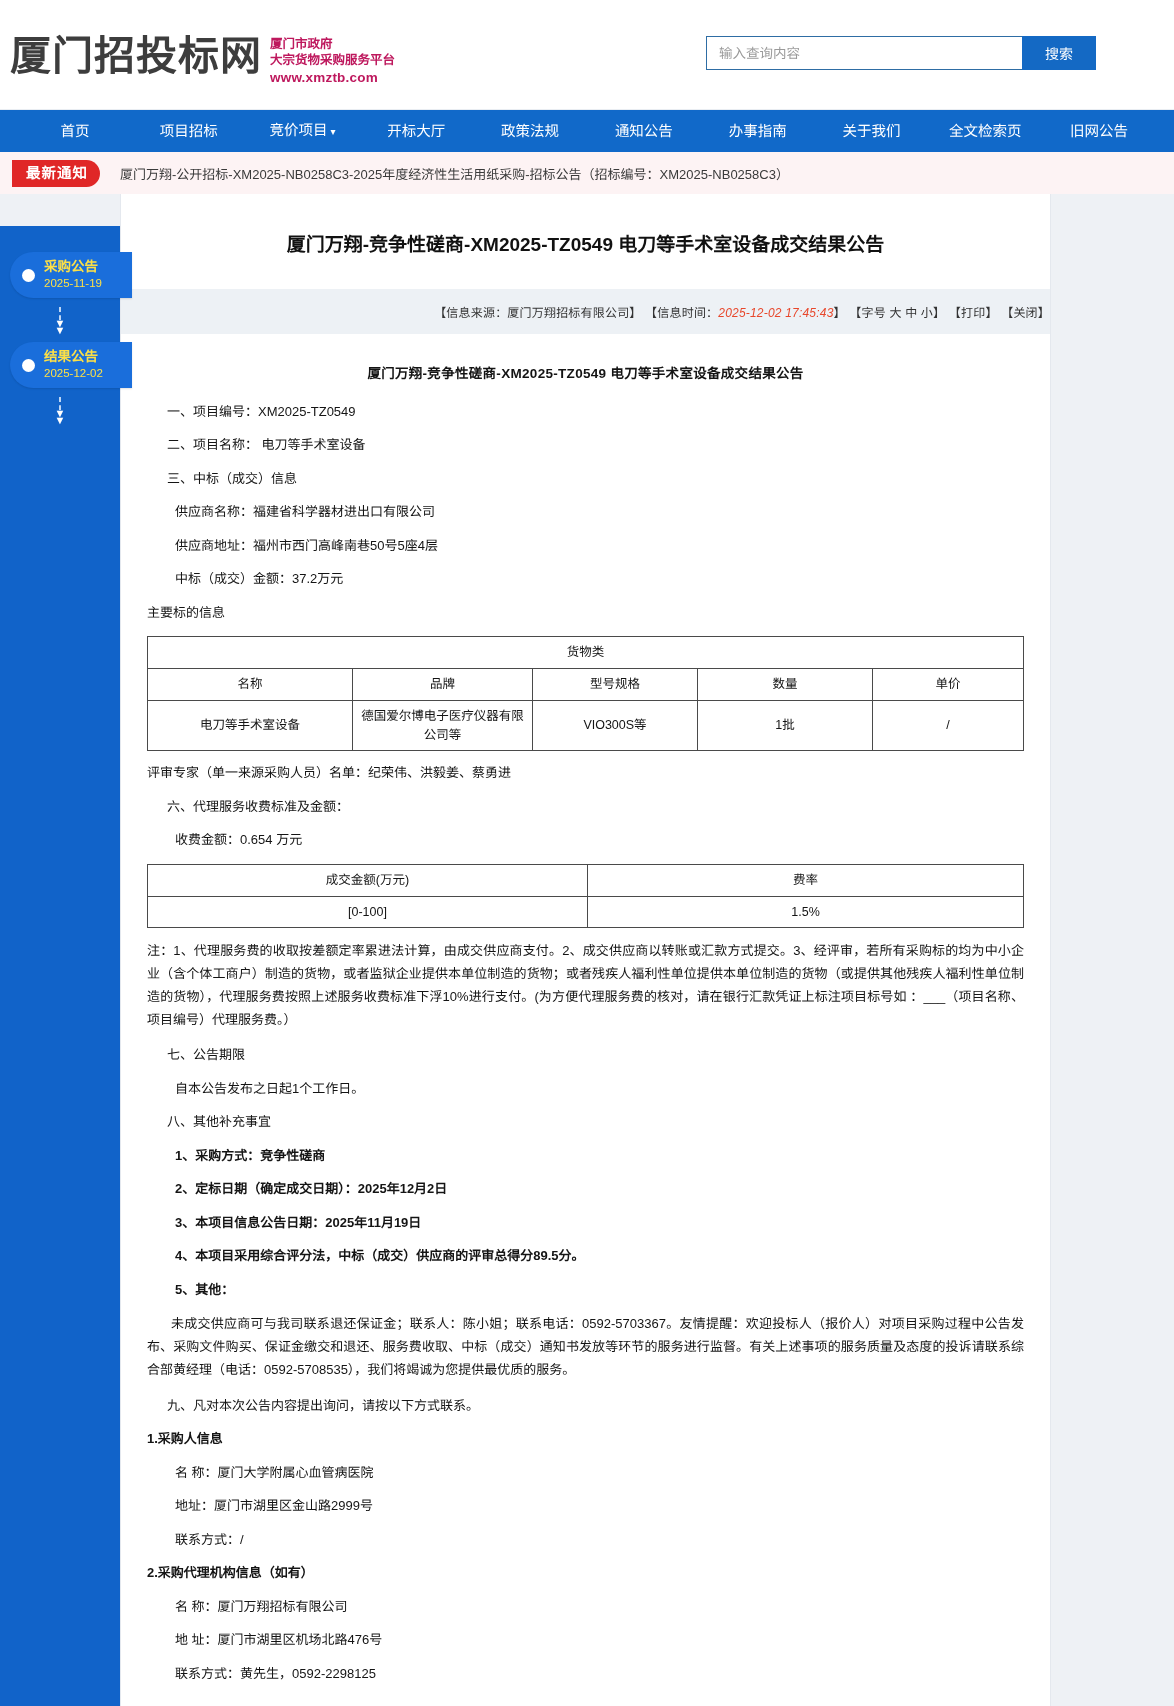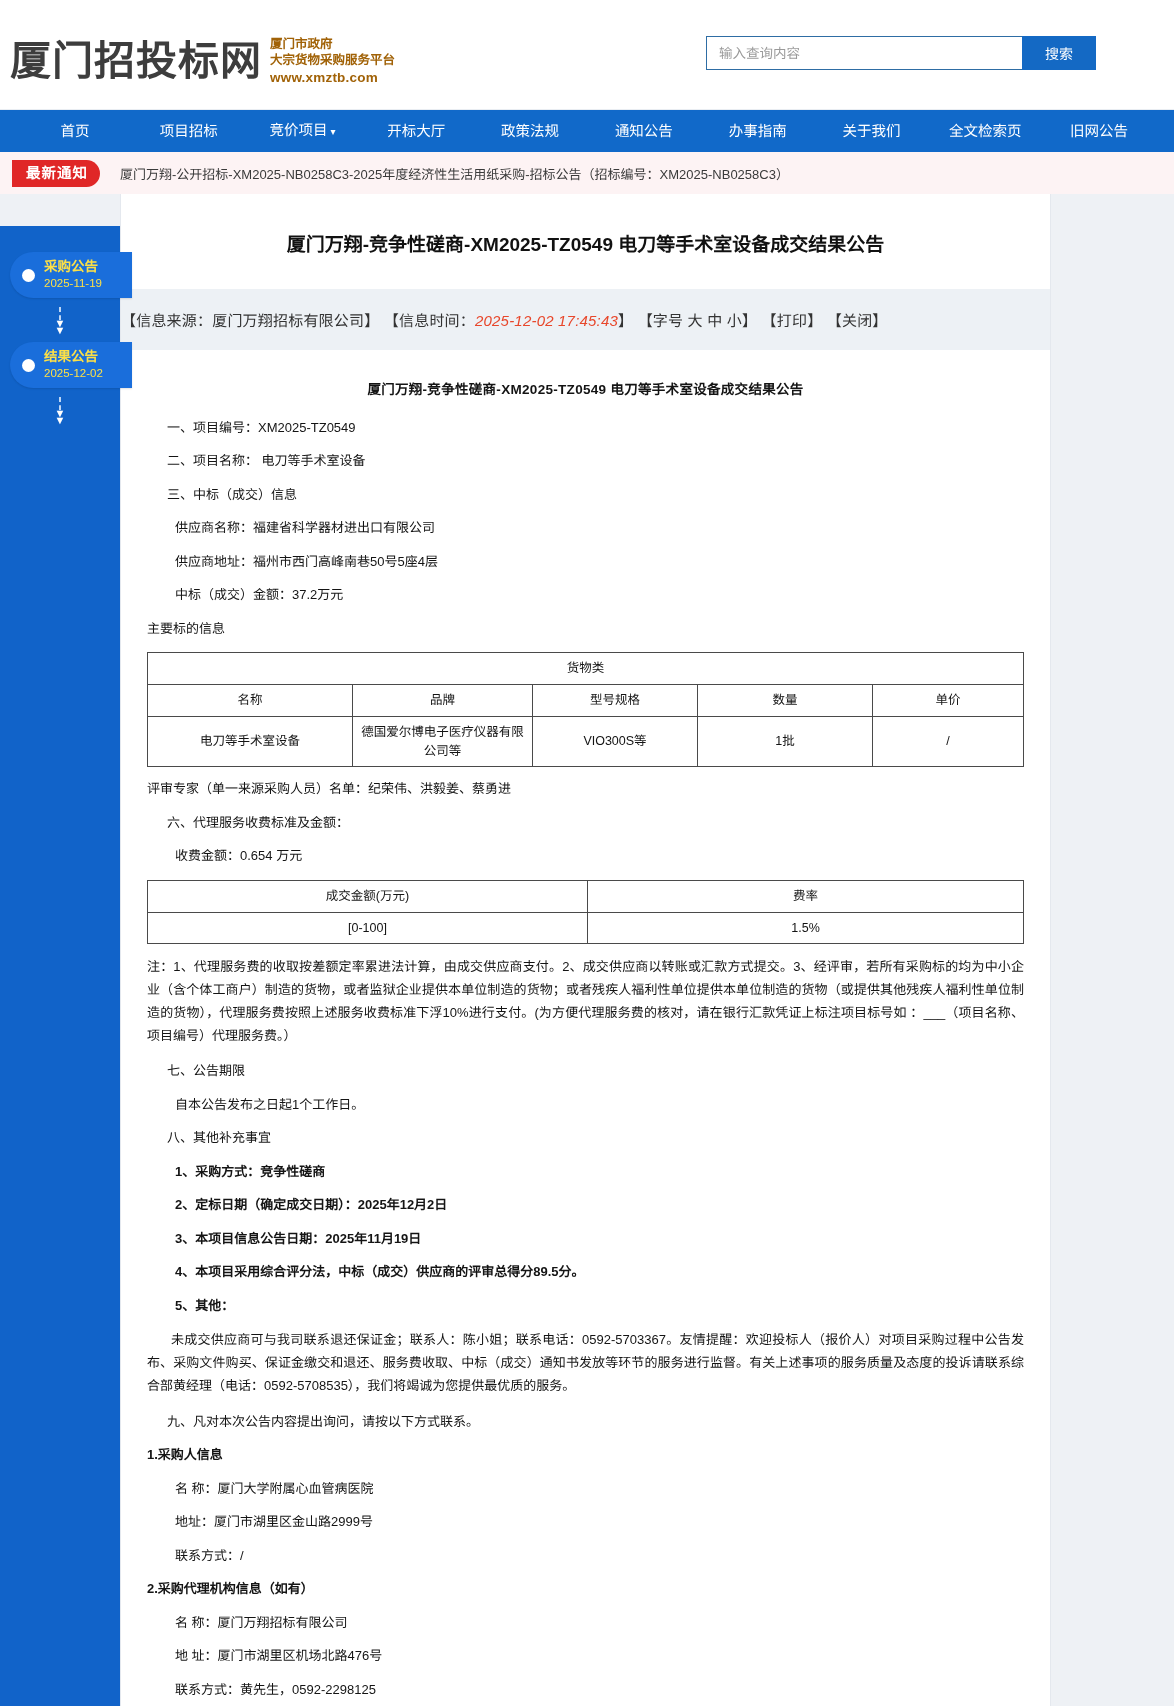--- a/index.html
+++ b/index.html
@@ -14,36 +14,36 @@
   
   .header {
     height: 110px;
     background: #ffffff;
     display: flex;
     align-items: center;
     position: relative;
     border-bottom: 1px solid #e9edf2;
   }
   .logo-wrap {
-    display: flex; align-items: center;
+    display: flex; align-items: flex-start;
     margin-left: 10px;
     padding-top: 14px;
   }
   .logo-main {
     font-size: 41px;
     font-weight: 700;
     letter-spacing: 1px;
     color: #3d3d3d;
     line-height: 1;
     font-family: "Liberation Sans", "DejaVu Sans", sans-serif;
   }
   .logo-sub {
     margin-left: 8px;
     margin-bottom: 1px;
-    color: #a16207;
+    color: #be185d;
     line-height: 1.32;
   }
   .logo-sub div { font-size: 12.5px; font-weight: 600; white-space: nowrap;}
   .logo-sub .url { font-size: 13.5px; font-weight: 700; letter-spacing: .2px;}
 
   .search-area {
     position: absolute;
     right: 78px; top: 36px;
     display: flex;
     align-items: stretch;
@@ -184,24 +184,24 @@
   .doc-title {
     text-align: center;
     font-size: 19px;
     font-weight: 700;
     color: #111;
     padding: 38px 40px 30px 40px;
     line-height: 1.4;
   }
   .meta-bar {
     background: #edf1f5;
-    text-align: left;
-    font-size: 15px;
+    text-align: right;
+    font-size: 12px;
     color: #333;
-    padding: 20px 0;
+    padding: 14px 0;
     letter-spacing: .2px;
   }
   .meta-bar .time { color: #e8472b; font-style: italic; }
   .meta-bar .op { cursor: pointer; }
 
   .content {
     padding: 26px 26px 10px 26px;
     font-size: 13px;
     color: #141414;
     line-height: 1.5;

